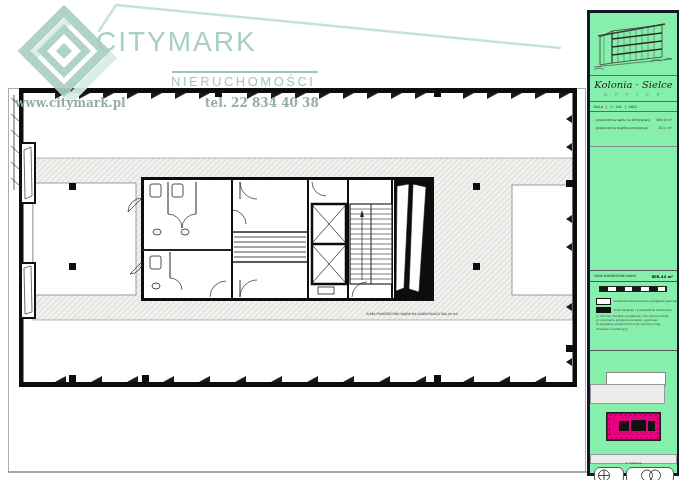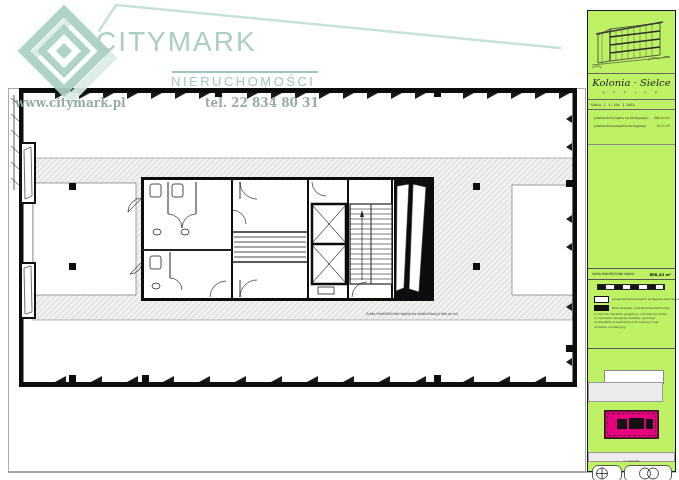--- a/index.html
+++ b/index.html
@@ -14,21 +14,21 @@
   .wm-rule{position:absolute;left:172px;top:71px;width:146px;height:1.5px;background:#97c3b3;}
   .wm-sub{position:absolute;left:171px;top:74px;font-size:13px;letter-spacing:2.5px;
           font-weight:500;color:#98c4b5;white-space:nowrap;}
   .wm-serif{position:absolute;top:96px;font-size:12px;font-weight:bold;color:#90a79c;
             font-family:"DejaVu Serif","Liberation Serif",serif;white-space:nowrap;}
   .wm-www{left:15px;}
   .wm-tel{left:205px;}
 
   
   .tb{position:absolute;left:587px;top:10px;width:87px;height:460px;
-      border:1px solid #0f172a;background:#bef264;font-family:"DejaVu Sans",sans-serif;}
+      border:3px solid #0f172a;background:#86efac;font-family:"DejaVu Sans",sans-serif;}
   .tb .sec{position:absolute;left:0;right:0;}
   .tb-sketch{top:2px;height:58px;}
   .tb-name{top:62px;height:26px;border-top:1px solid #666;text-align:center;}
   .tb-script{font-family:"DejaVu Serif","Liberation Serif",serif;font-style:italic;
              font-size:10px;color:#1d1d1d;margin-top:3px;}
   .tb-office{font-size:4px;letter-spacing:3.5px;color:#777;margin-top:2px;}
   .tb-meta{top:88px;height:10px;border-top:1px solid #666;display:flex;align-items:center;
            font-size:3.2px;color:#333;}
   .tb-meta span{padding:0 3px;border-right:0.5px solid #999;white-space:nowrap;}
   .tb-meta span:last-child{border-right:none;}
@@ -281,21 +281,21 @@
         <polygon points="0,-8 8,0 0,8 -8,0" fill="#a9d0c2"></polygon>
       </g>
     </svg>
     <svg class="abs" style="left:95px;top:0" width="470" height="55" viewBox="0 0 470 55">
       <path d="M4,31 L21,5 L465,48" fill="none" stroke="#c2e0d5" stroke-width="2.5" stroke-linejoin="round" stroke-linecap="round"></path>
     </svg>
     <div class="wm-name">CITYMARK</div>
     <div class="wm-rule"></div>
     <div class="wm-sub">NIERUCHOMOŚCI</div>
     <div class="wm-serif wm-www">www.citymark.pl</div>
-    <div class="wm-serif wm-tel">tel. 22 834 80 31</div>
+    <div class="wm-serif wm-tel">tel. 22 834 40 38</div>
   </div>
 
   <div class="tb">
 
     <div class="sec tb-sketch">
       <svg width="87" height="58" viewBox="0 0 87 58">
         <g fill="none" stroke="#3a3a3a" stroke-width="0.8">
           <line x1="8" y1="21" x2="75" y2="9" stroke-width="1.4"></line>
           <polygon points="10,22 22,16 22,48 10,50"></polygon>
           <polygon points="22,16 72,10 72,42 22,48"></polygon>

